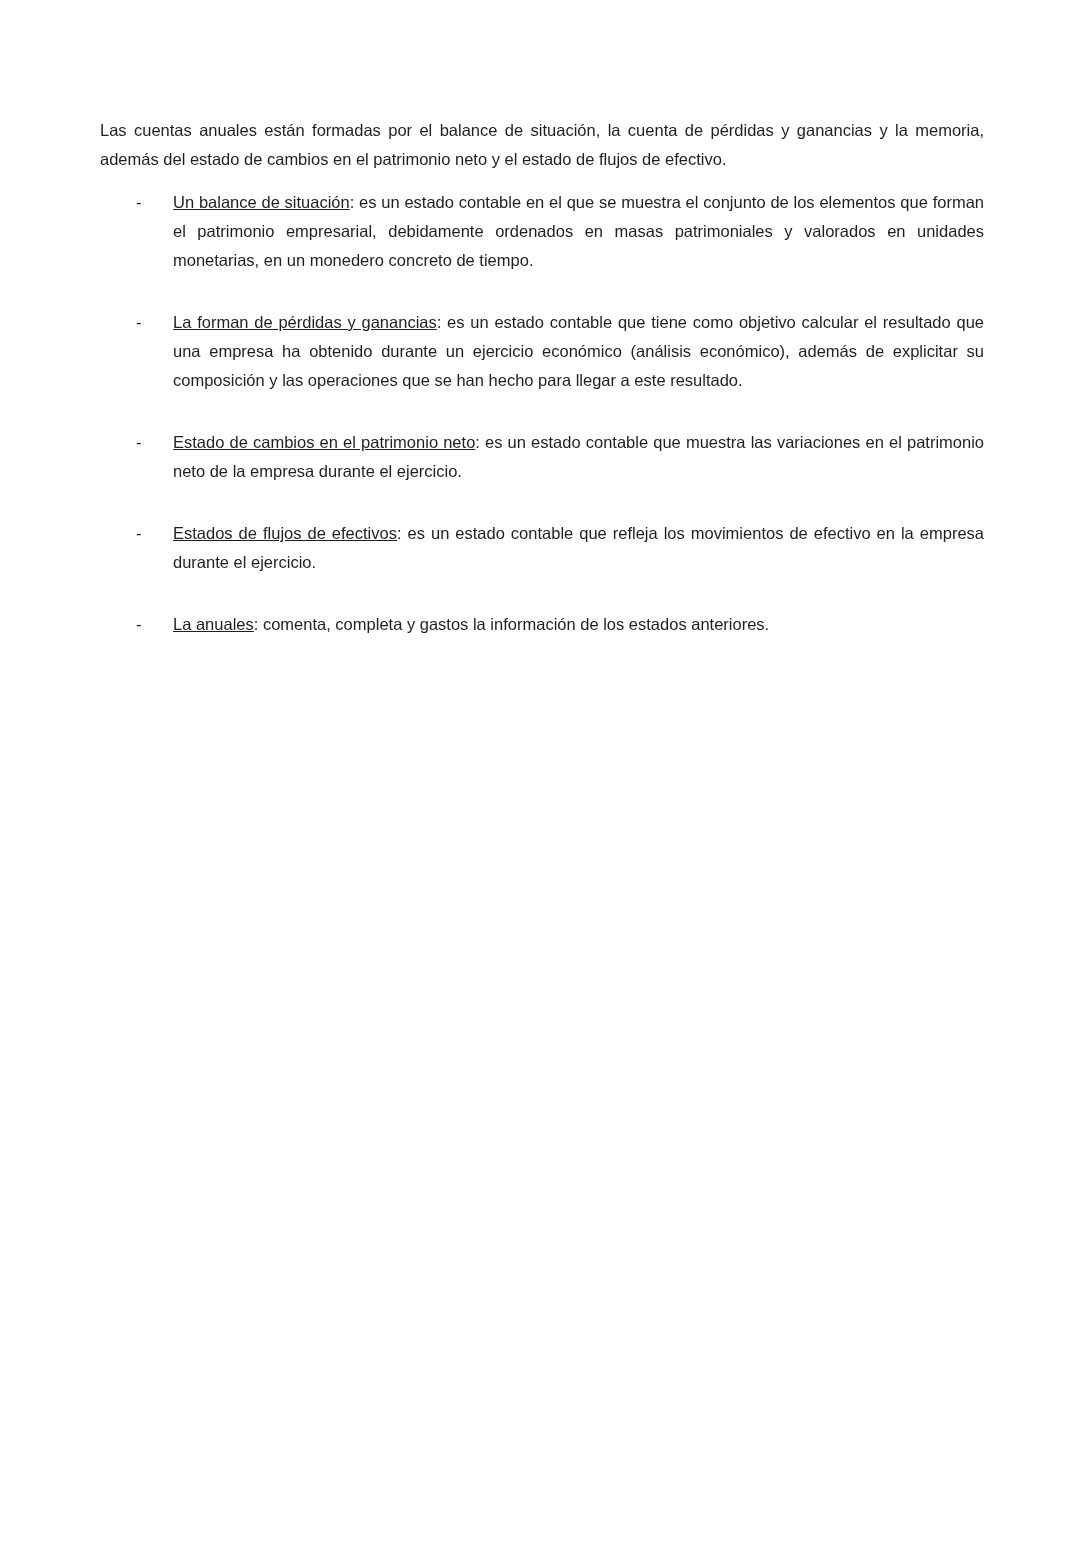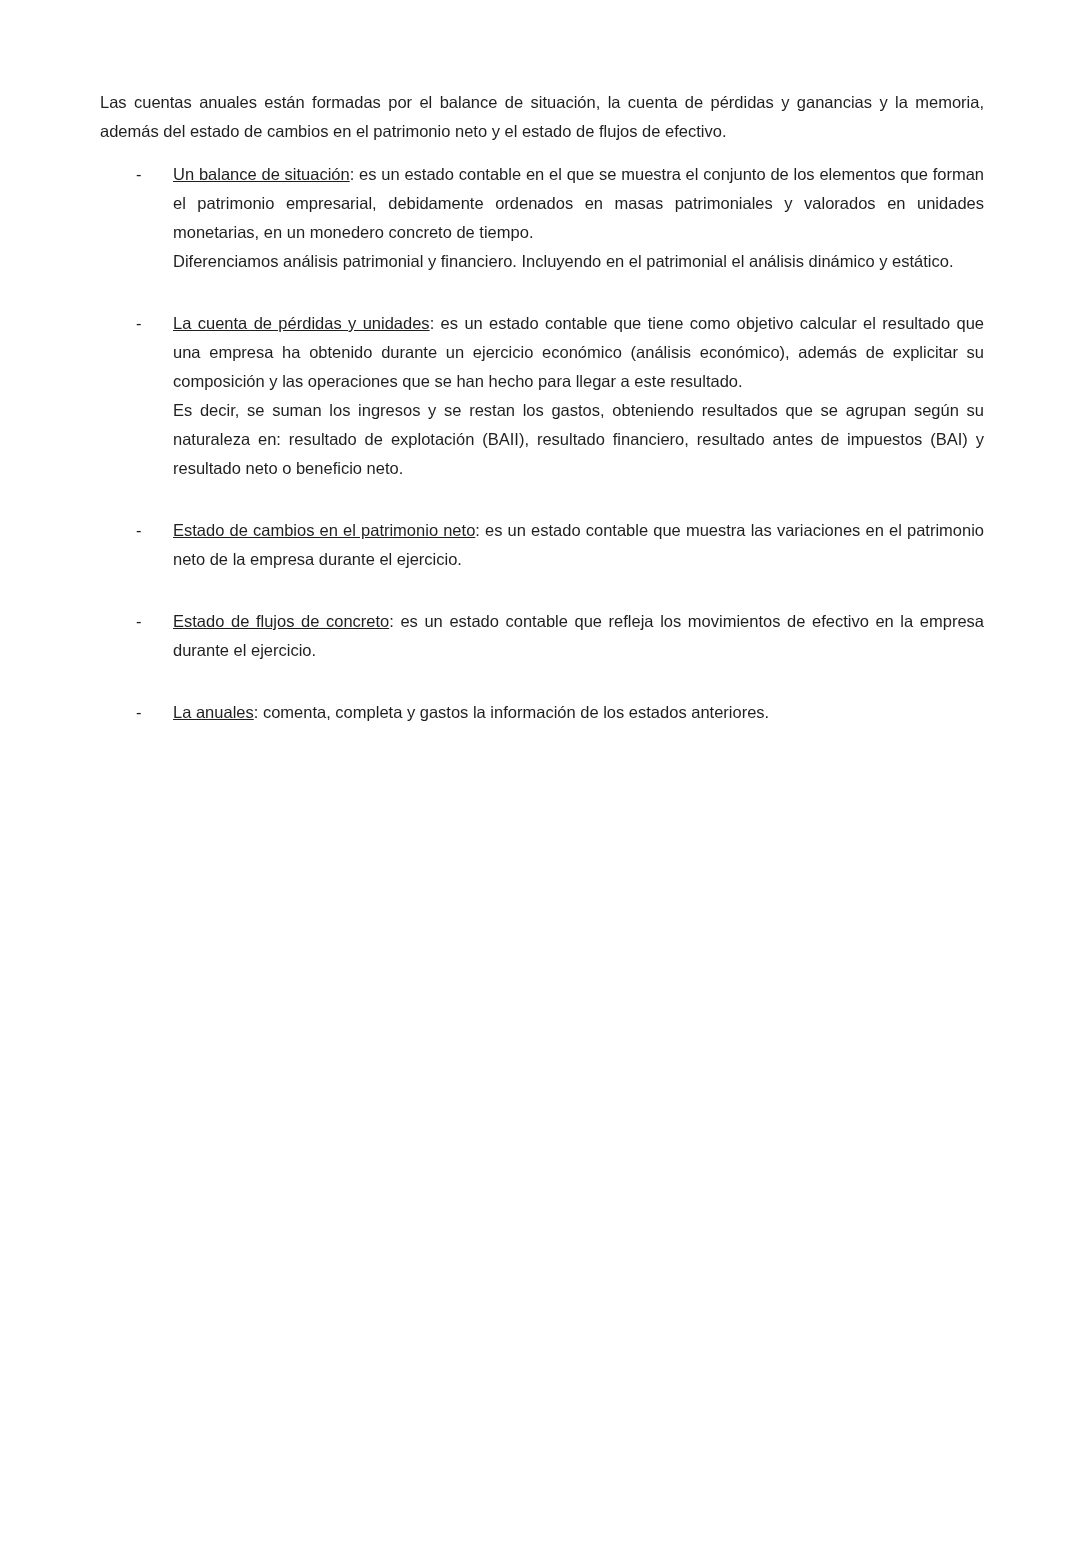--- a/index.html
+++ b/index.html
@@ -12,21 +12,21 @@
     height: 1550px;
     font-family: "Liberation Sans", sans-serif;
     color: #1f1f1f;
     position: relative;
     overflow: hidden;
   }
   .page {
     box-sizing: border-box;
     width: 1080px;
     height: 1550px;
-    padding: 88px 96px 0 100px;
+    padding: 116px 96px 0 100px;
     background: #ffffff;
   }
   p {
     margin: 0;
     font-size: 16.5px;
     line-height: 29px;
     text-align: justify;
   }
   .intro {
     margin-bottom: 14px;
@@ -64,43 +64,41 @@
 <div class="page">
 
   <p class="intro">Las cuentas anuales están formadas por el balance de situación, la cuenta de pérdidas y ganancias y la memoria, además del estado de cambios en el patrimonio neto y el estado de flujos de efectivo.</p>
 
   <ul class="doc-list">
 
     <li class="doc-item">
       <span class="marker">-</span>
       <div class="item-body">
         <p><span class="term">Un balance de situación</span><span>: es un estado contable en el que se muestra el conjunto de los elementos que forman el patrimonio empresarial, debidamente ordenados en masas patrimoniales y valorados en unidades monetarias, en un monedero concreto de tiempo.</span></p>
-        <p>Diferenciamos análisis patrimonial y financiero. Incluyendo en el patrimonial el análisis dinámico y estático.</p>
       </div>
     </li>
 
     <li class="doc-item">
       <span class="marker">-</span>
       <div class="item-body">
-        <p><span class="term">La cuenta de pérdidas y unidades</span><span>: es un estado contable que tiene como objetivo calcular el resultado que una empresa ha obtenido durante un ejercicio económico (análisis económico), además de explicitar su composición y las operaciones que se han hecho para llegar a este resultado.</span></p>
-        <p>Es decir, se suman los ingresos y se restan los gastos, obteniendo resultados que se agrupan según su naturaleza en: resultado de explotación (BAII), resultado financiero, resultado antes de impuestos (BAI) y resultado neto o beneficio neto.</p>
+        <p><span class="term">La forman de pérdidas y ganancias</span><span>: es un estado contable que tiene como objetivo calcular el resultado que una empresa ha obtenido durante un ejercicio económico (análisis económico), además de explicitar su composición y las operaciones que se han hecho para llegar a este resultado.</span></p>
       </div>
     </li>
 
     <li class="doc-item">
       <span class="marker">-</span>
       <div class="item-body">
         <p><span class="term">Estado de cambios en el patrimonio neto</span><span>: es un estado contable que muestra las variaciones en el patrimonio neto de la empresa durante el ejercicio.</span></p>
       </div>
     </li>
 
     <li class="doc-item">
       <span class="marker">-</span>
       <div class="item-body">
-        <p><span class="term">Estado de flujos de concreto</span><span>: es un estado contable que refleja los movimientos de efectivo en la empresa durante el ejercicio.</span></p>
+        <p><span class="term">Estados de flujos de efectivos</span><span>: es un estado contable que refleja los movimientos de efectivo en la empresa durante el ejercicio.</span></p>
       </div>
     </li>
 
     <li class="doc-item">
       <span class="marker">-</span>
       <div class="item-body">
         <p><span class="term">La anuales</span><span>: comenta, completa y gastos la información de los estados anteriores.</span></p>
       </div>
     </li>
 

